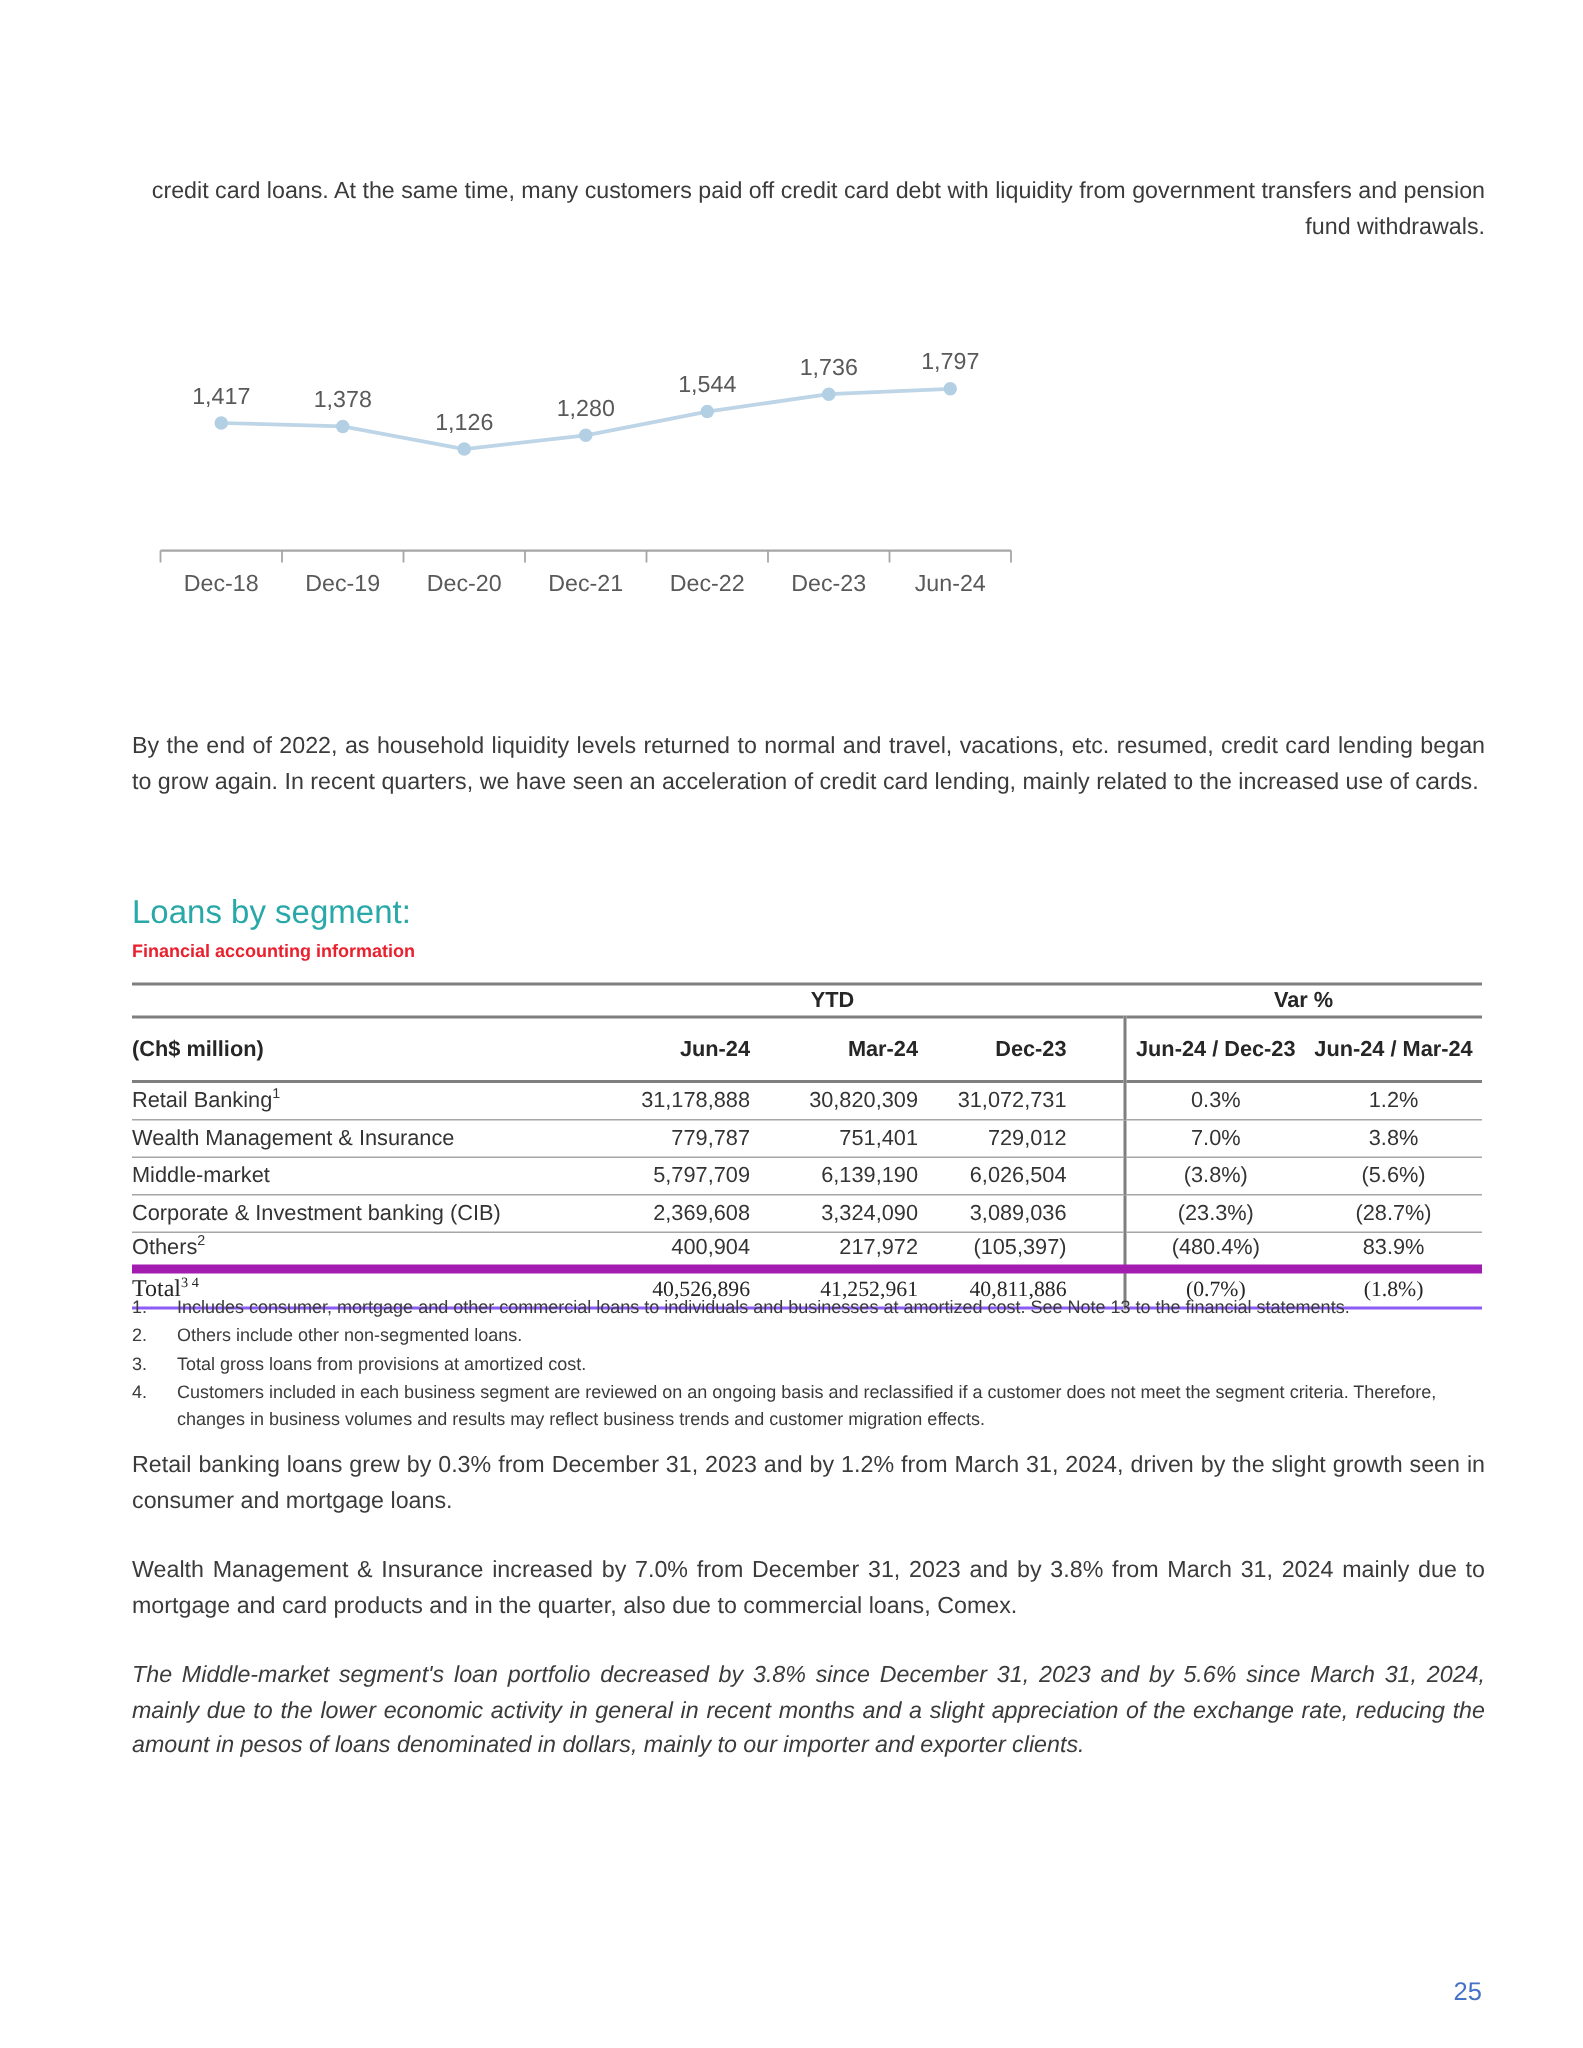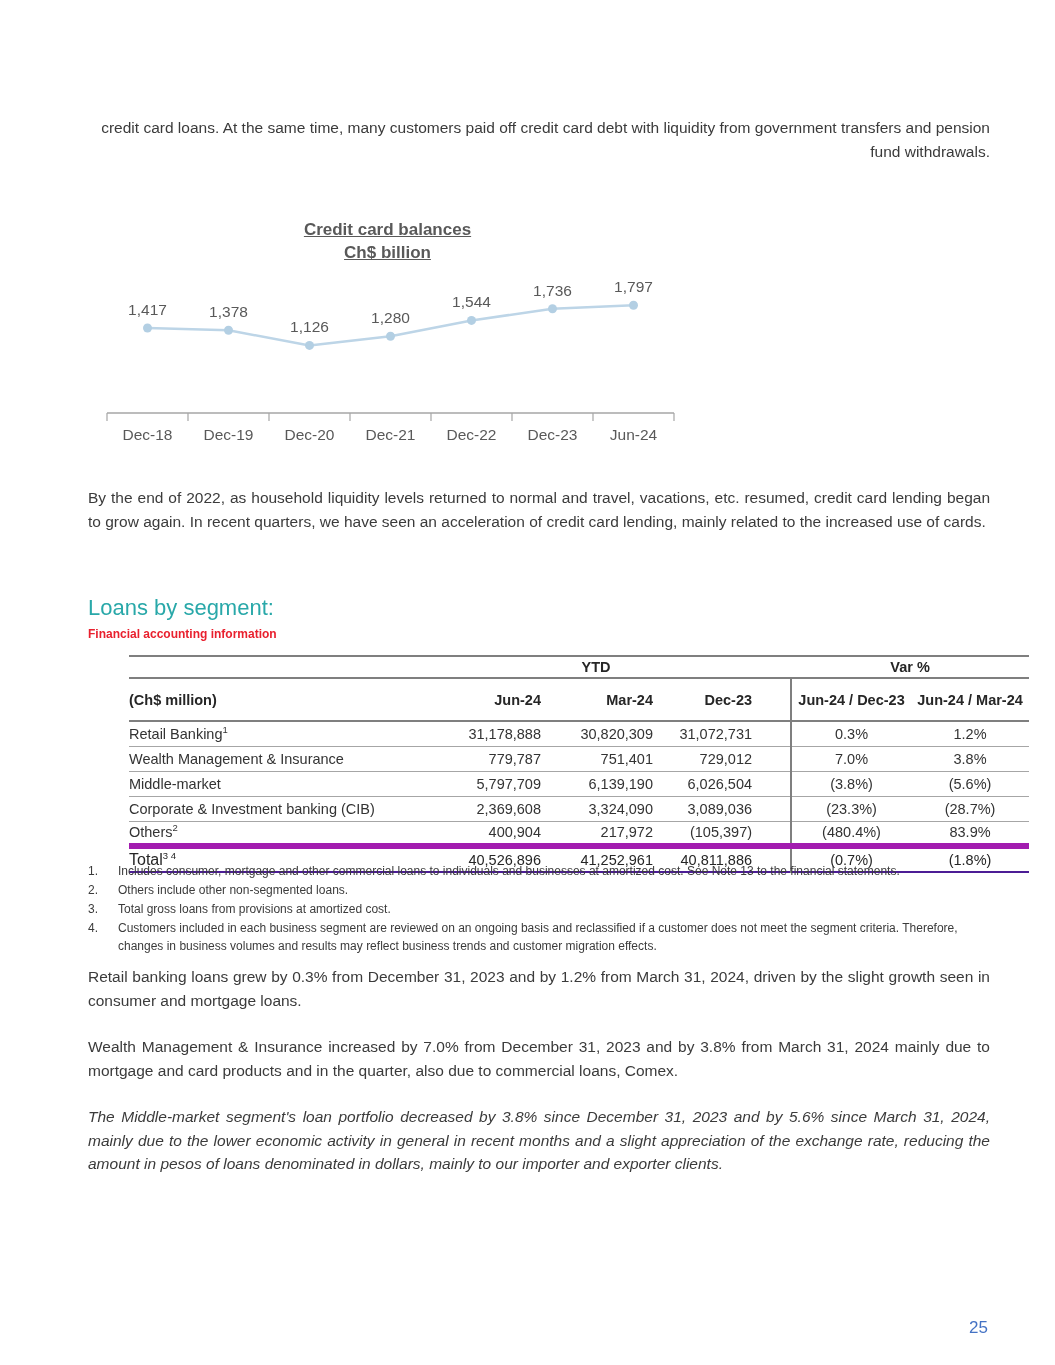--- a/index.html
+++ b/index.html
@@ -31,36 +31,36 @@
   }
   .chart-title-block .line { display:block; }
   .chart-svg { display:block; margin-top:2px; }
   .chart-svg text { font-family:"Liberation Sans", sans-serif; }
 
   
   .section-heading { left:88px; top:595px; font-size:22px; font-weight:normal; }
   .section-subheading { left:88px; top:627px; font-size:12px; }
 
   
-  .seg-table-wrap { left:88px; top:655px; width:900px;margin-left:41px; }
+  .seg-table-wrap { left:88px; top:655px; width:900px; }
   table.seg {
     width:900px; border-collapse:collapse; table-layout:fixed;
     font-size:14.5px; color:#333333;
   }
   table.seg col.c1{width:272px;} table.seg col.c2{width:140px;}
   table.seg col.c3{width:112px;} table.seg col.c4{width:138px;}
   table.seg col.c5{width:120px;} table.seg col.c6{width:118px;}
   table.seg td, table.seg th { padding:0; vertical-align:middle; font-weight:normal; }
   tr.group-hd { height:22px; border-top:2px solid #7f7f7f; border-bottom:2px solid #7f7f7f; }
   tr.group-hd th { font-weight:bold; text-align:center; color:#262626; }
   tr.col-hd { height:43px; border-bottom:2px solid #7f7f7f; }
   tr.col-hd th { font-weight:bold; color:#262626; }
   tr.data-row { height:25px; border-bottom:1px solid #a6a6a6; }
   tr.data-row.last { border-bottom:6px solid #a21caf; }
-  tr.total-row { height:26px; border-bottom:2px solid #4c1d95; font-weight:bold; color:#262626; }
+  tr.total-row { height:26px; border-bottom:2px solid #8b5cf6; font-weight:bold; color:#262626;font-family:Liberation Serif, serif; }
   .cell-label { text-align:left; padding-left:9px; }
   .cell-num { text-align:right; }
   .cell-num.dec { padding-right:38px; }
   .cell-var { text-align:center; }
   .vline { border-left:2px solid #7f7f7f; }
   sup { font-size:9.5px; vertical-align:super; line-height:0; }
   tr.total-row .cell-label { font-size:16px; }
 
   
   .footnotes { left:88px; top:862px; width:902px; font-size:12px; line-height:18px; color:#3b3b3b; }
@@ -70,24 +70,20 @@
 
   
   .page-number { left:88px; top:1274px; width:900px; text-align:right; font-size:17px; }
 </style>
 </head>
 <body>
 
 <p class="abs para no-justify" style="top:116px;">credit card loans. At the same time, many customers paid off credit card debt with liquidity from government transfers and pension fund withdrawals.</p>
 
 <div class="abs chart-wrap">
-  <div class="chart-title-block">
-    <span class="line"><span class="chart-title">Credit card balances</span></span>
-    <span class="line"><span class="chart-subtitle">Ch$ billion</span></span>
-  </div>
   <svg class="chart-svg" width="575" height="185" viewBox="0 46 575 185">
       <line x1="7" y1="193" x2="574" y2="193" stroke="#a6a6a6" stroke-width="1.5"></line>
       <line x1="7" y1="193" x2="7" y2="201" stroke="#a6a6a6" stroke-width="1.2"></line>
       <line x1="88" y1="193" x2="88" y2="201" stroke="#a6a6a6" stroke-width="1.2"></line>
       <line x1="169" y1="193" x2="169" y2="201" stroke="#a6a6a6" stroke-width="1.2"></line>
       <line x1="250" y1="193" x2="250" y2="201" stroke="#a6a6a6" stroke-width="1.2"></line>
       <line x1="331" y1="193" x2="331" y2="201" stroke="#a6a6a6" stroke-width="1.2"></line>
       <line x1="412" y1="193" x2="412" y2="201" stroke="#a6a6a6" stroke-width="1.2"></line>
       <line x1="493" y1="193" x2="493" y2="201" stroke="#a6a6a6" stroke-width="1.2"></line>
       <line x1="574" y1="193" x2="574" y2="201" stroke="#a6a6a6" stroke-width="1.2"></line>

